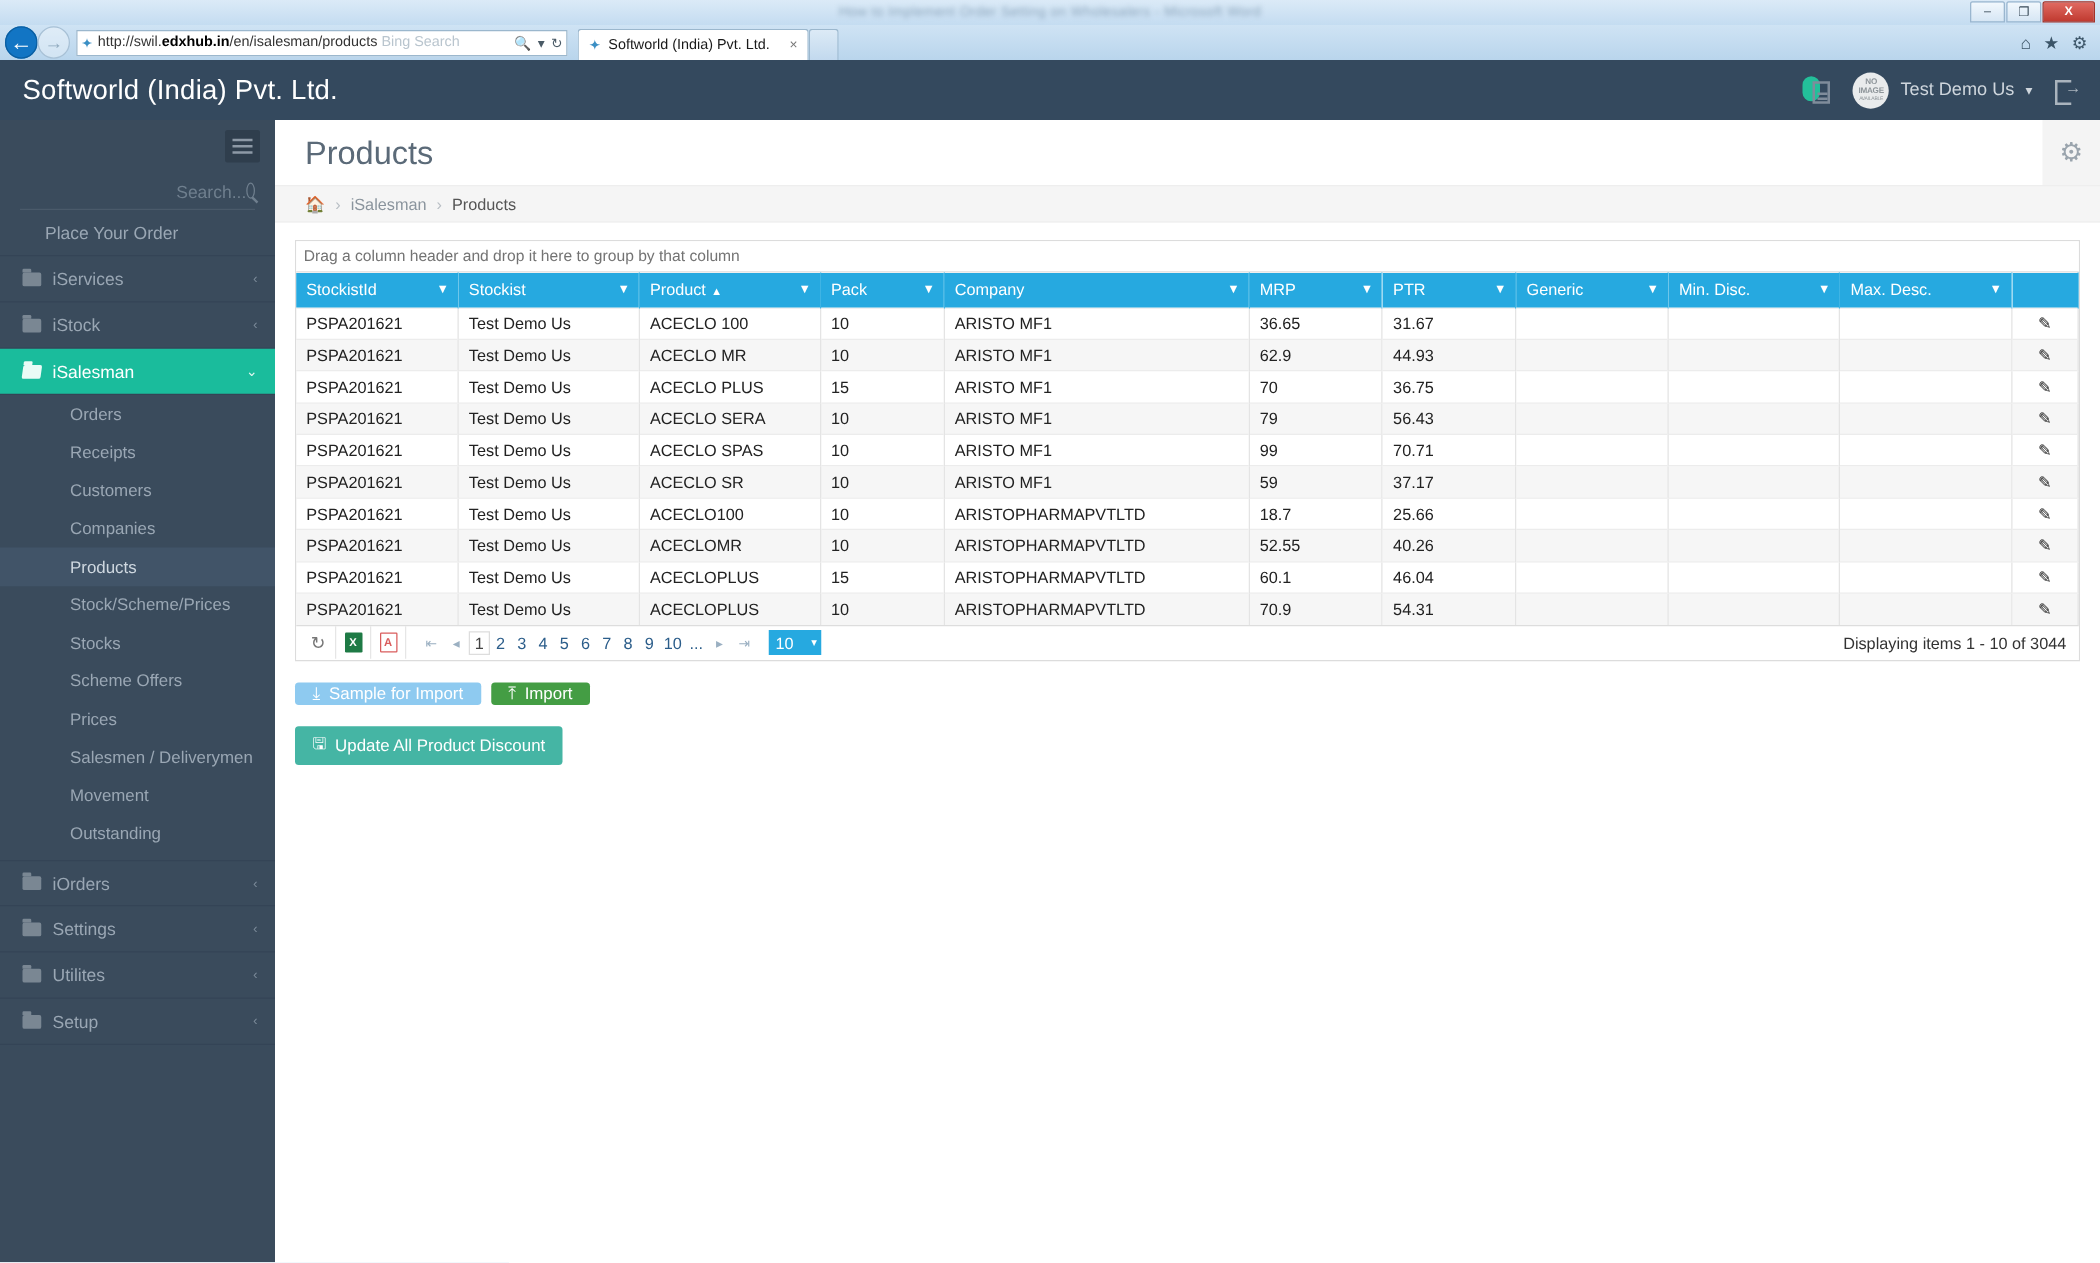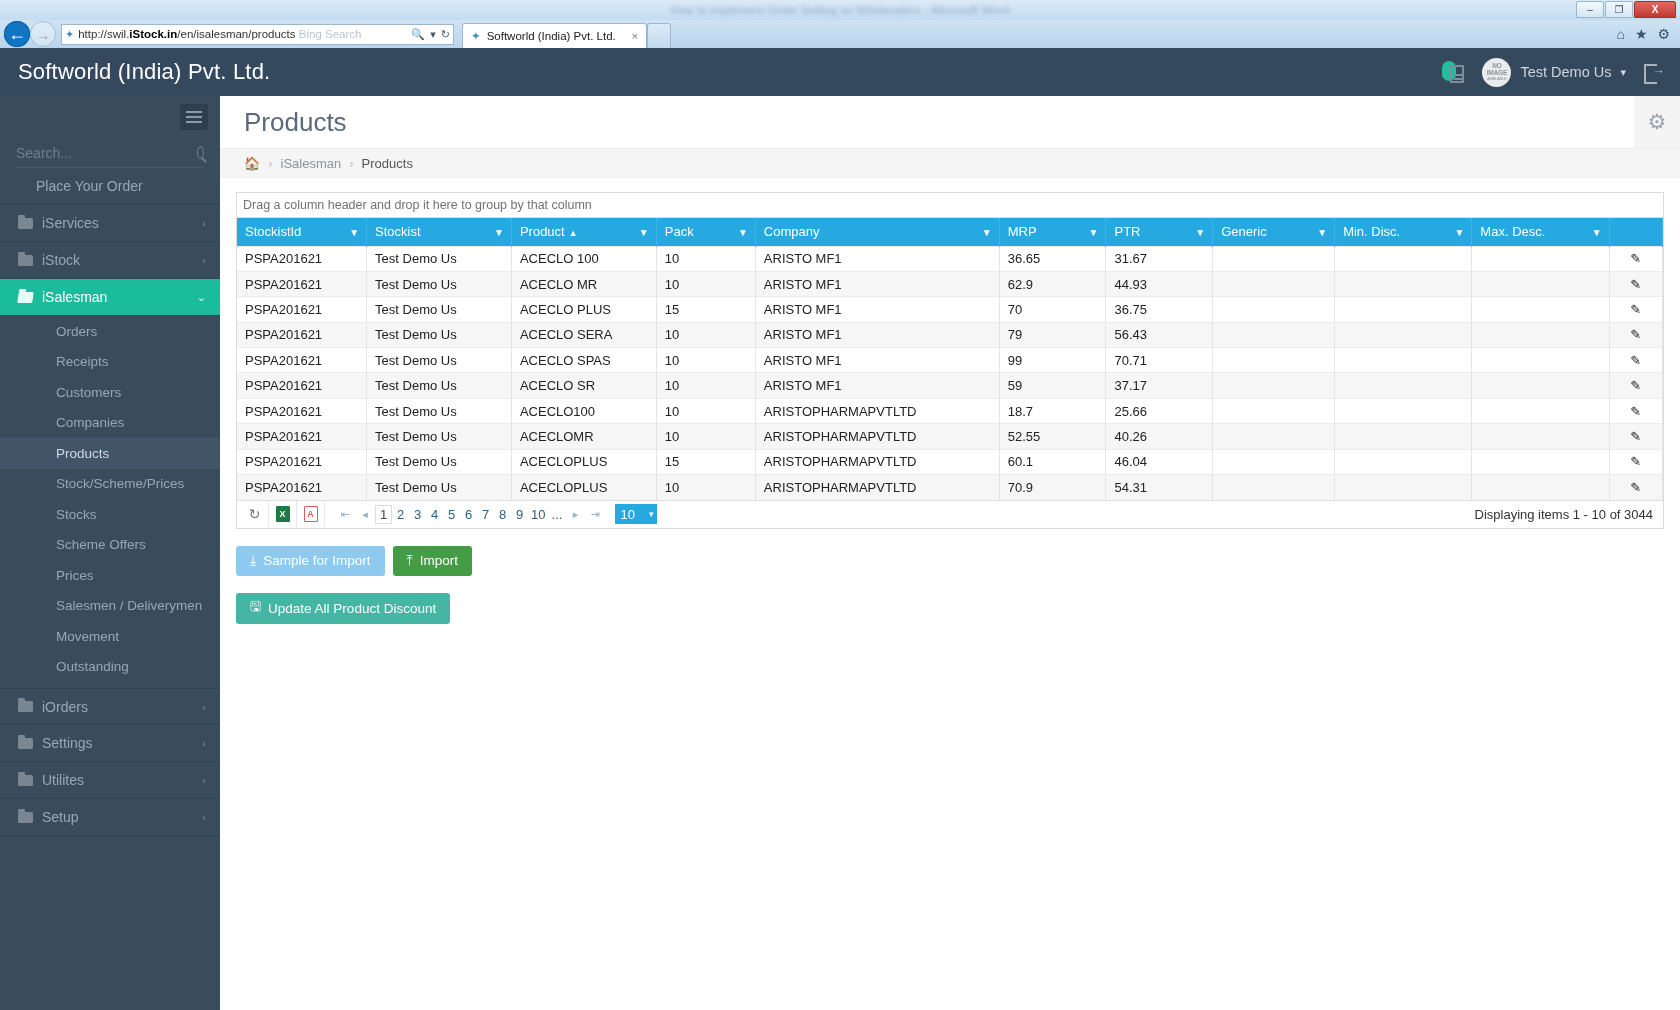--- a/index.html
+++ b/index.html
@@ -104,21 +104,21 @@
     width:28px;height:26px;background:#2f3e4d;display:flex;flex-direction:column;
     align-items:center;justify-content:center;gap:3px;border-radius:2px;
   }
   .hamburger span { width:16px;height:2px;background:#8d99a6;display:block;}
   .sb-search {
     margin: 0 16px 0 16px; border-bottom:1px solid #4a5a6a;
     display:flex;align-items:center;height:30px; color:#6f7f8e; font-size:14px;
   }
   .sb-search input {
     background:transparent;border:none;outline:none;color:#8d99a6;font-size:14px;
-    font-family:"Liberation Sans",sans-serif; flex:1;
+    font-family:"Liberation Sans",sans-serif; flex:1;text-align:right;
   }
   .sb-search input::placeholder { color:#6f7f8e; }
   .magnifier { width:13px;height:13px;border:1.6px solid #6f7f8e;border-radius:50%;position:relative;}
   .magnifier::after{content:"";position:absolute;right:-4px;bottom:-3px;width:6px;height:1.6px;background:#6f7f8e;transform:rotate(45deg);}
 
   .sb-item {
     height:37px; display:flex; align-items:center; gap:9px;
     padding-left:18px; font-size:14px; color:#9aa7b4;
     border-bottom:1px solid #344456; position:relative;
   }
@@ -199,21 +199,21 @@
   .pg-size {
     margin-left:10px; width:42px; height:20px; background:#26a9e0; color:#fff;
     display:flex; align-items:center; padding-left:5px; font-size:13px; position:relative;
   }
   .pg-size .cv { position:absolute; right:4px; font-size:9px; }
   .pg-info { margin-left:auto; padding-right:10px; font-size:13px; color:#333; }
 
   
   .btn-row { display:flex; gap:8px; margin-top:17px; }
   .btn {
-    height:30px; display:inline-flex; align-items:center; gap:7px;
+    height:18px; display:inline-flex; align-items:center; gap:7px;
     padding: 0 14px; font-size:13.5px; color:#fff; border:none; border-radius:3px;
     font-family:"Liberation Sans",sans-serif; white-space:nowrap;
   }
   .btn.sample { background:#8ecaf0; }
   .btn.import { background:#449d44; }
   .btn.clean  { background:#f06a6a; margin-top:19px; }
   .btn.update { background:#45b5a4; margin-top:17px; height:31px; }
   .ico-dl::before{ content:"\2913"; font-size:14px; }
   .ico-up::before{ content:"\2912"; font-size:14px; }
   .ico-x::before { content:"\2716"; font-size:12px; }
@@ -240,21 +240,21 @@
       <div class="winbtn">❐</div>
       <div class="winbtn close">X</div>
     </div>
   </div>
 
   <div class="navbar-row">
     <div class="navbtn back">←</div>
     <div class="navbtn fwd">→</div>
     <div class="urlbar">
       <span class="url-fav">✦</span>
-      <span class="url-text"><span>http://swil.</span><b>iStock.in</b><span>/en/isalesman/products</span> <span class="url-dim">Bing  Search</span></span>
+      <span class="url-text"><span>http://swil.</span><b>edxhub.in</b><span>/en/isalesman/products</span> <span class="url-dim">Bing  Search</span></span>
       <span class="url-icons">
         <span>🔍</span>
         <span>▾</span>
         <span>↻</span>
       </span>
     </div>
     <div class="tabstrip">
       <div class="tab">
         <span style="color:#3b8fc4">✦</span>
         <span>Softworld (India) Pvt. Ltd.</span>

